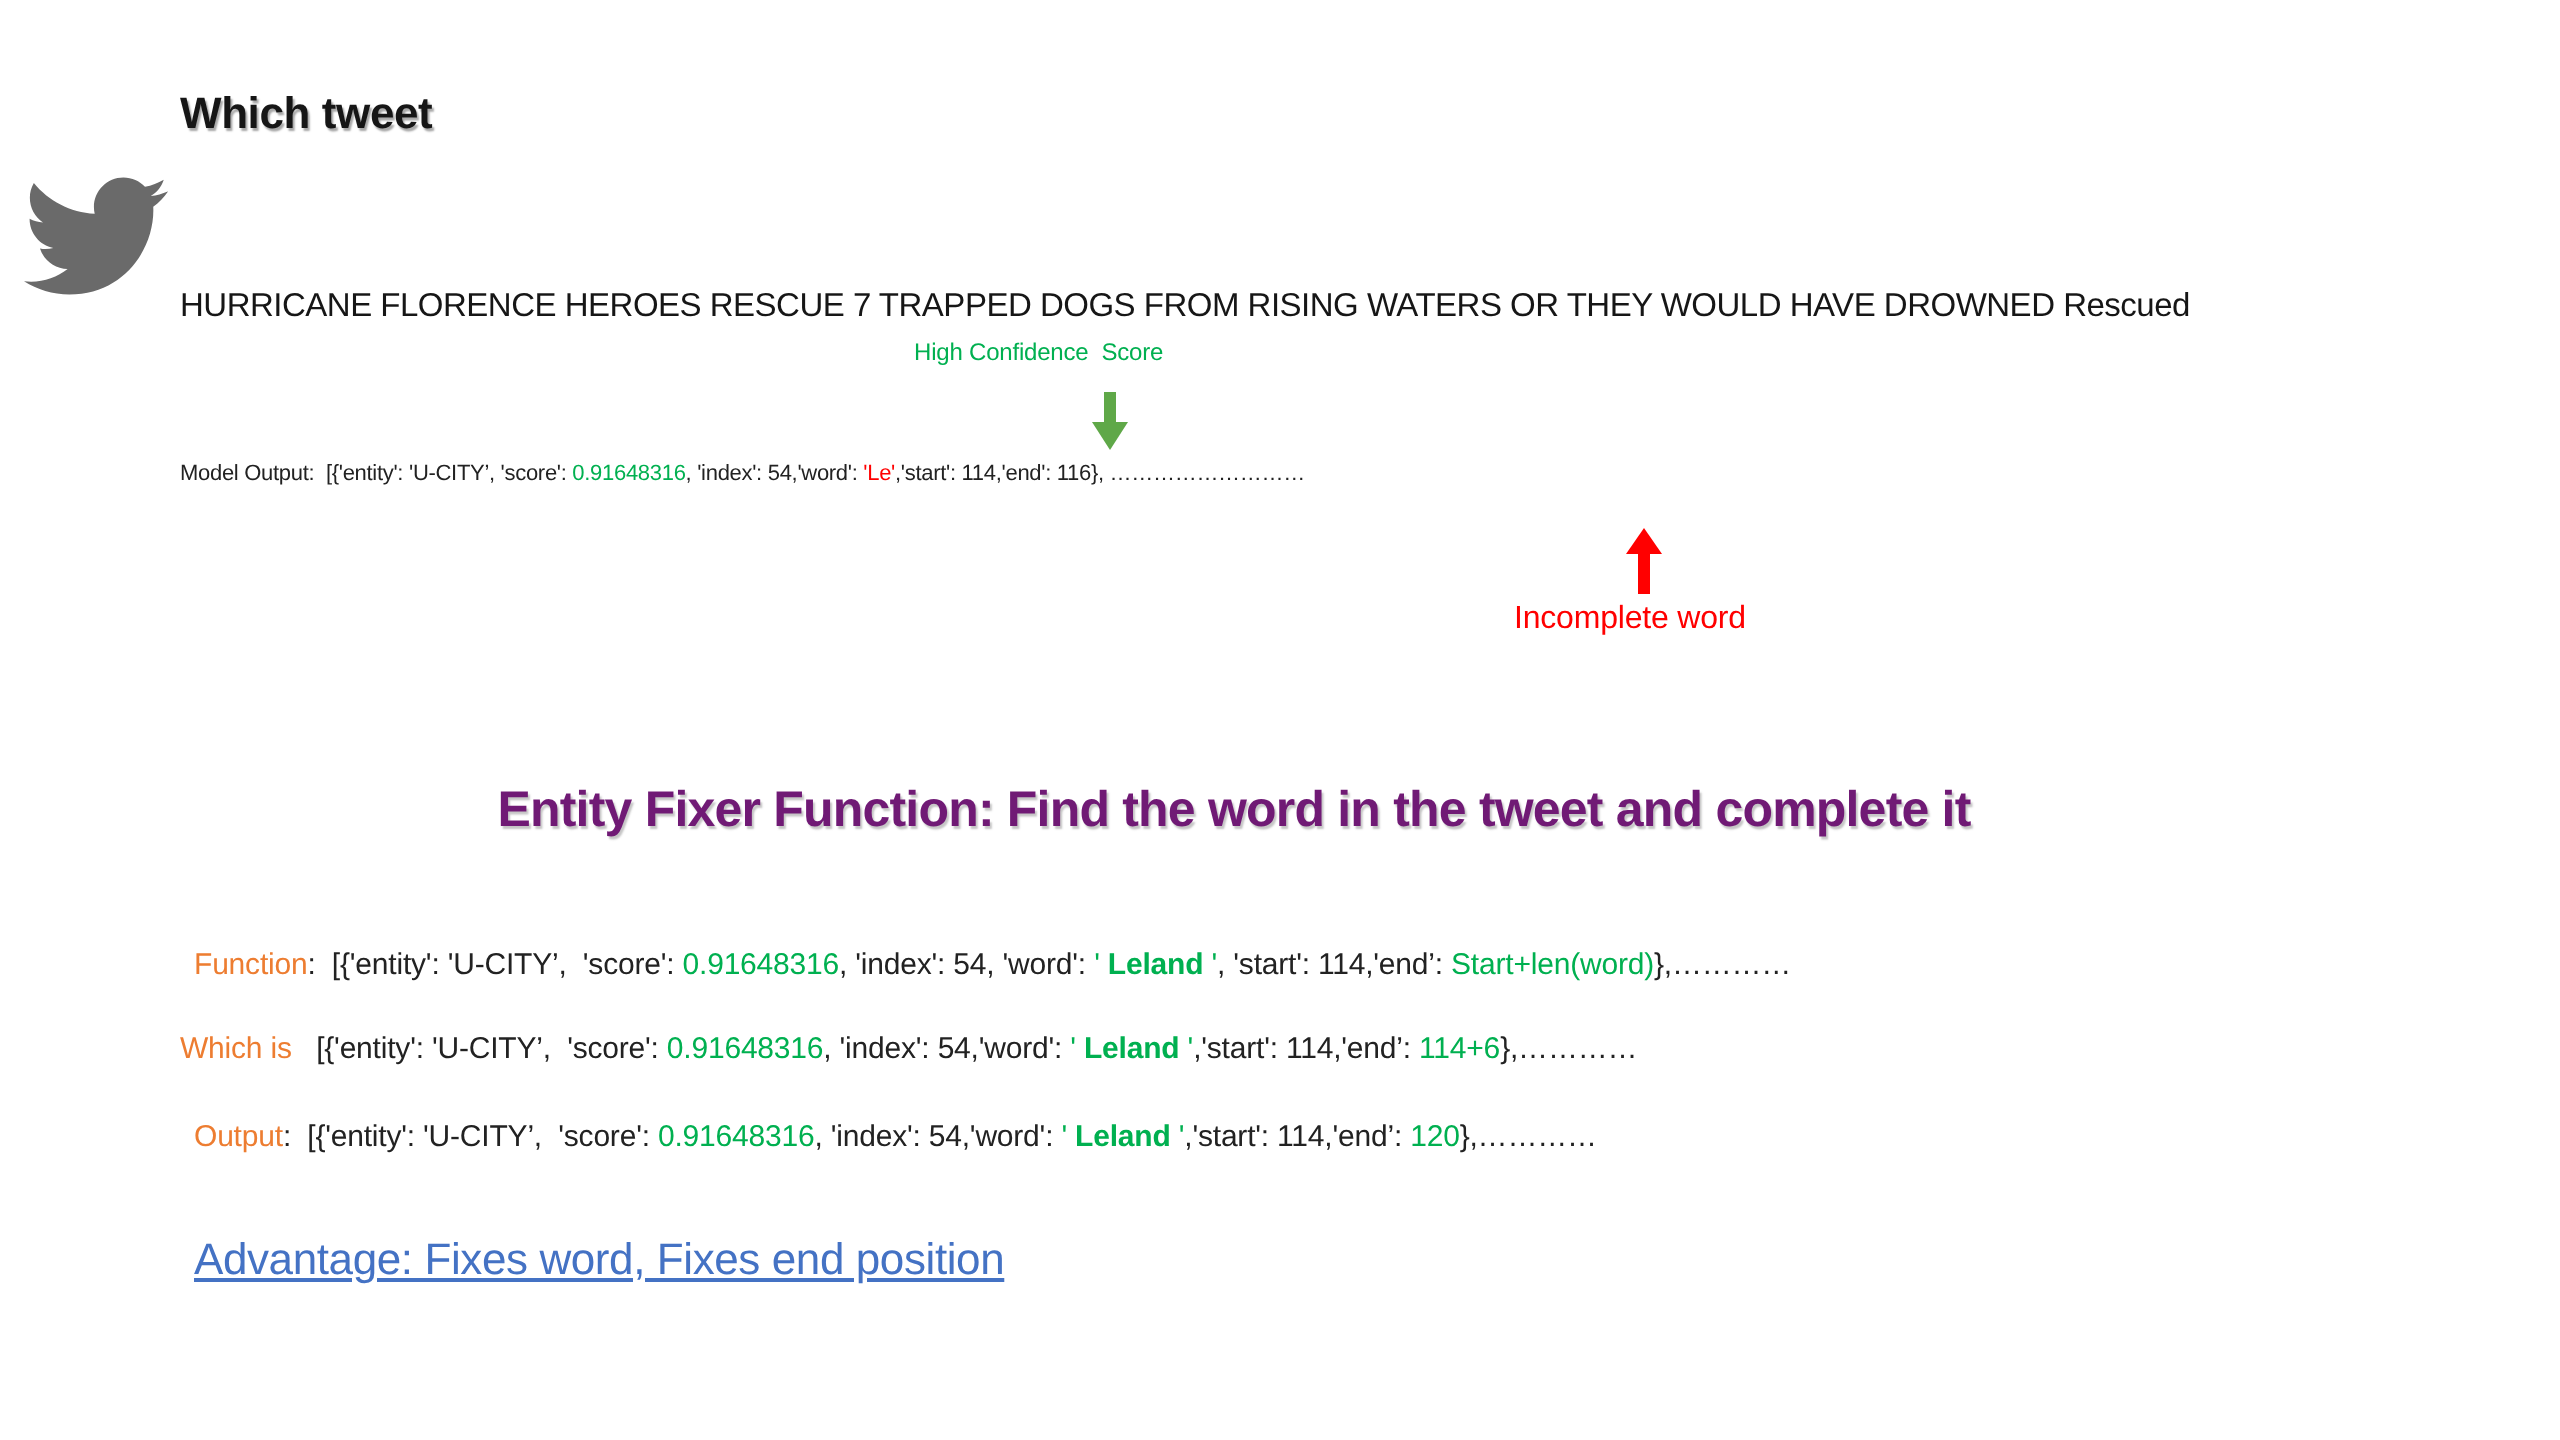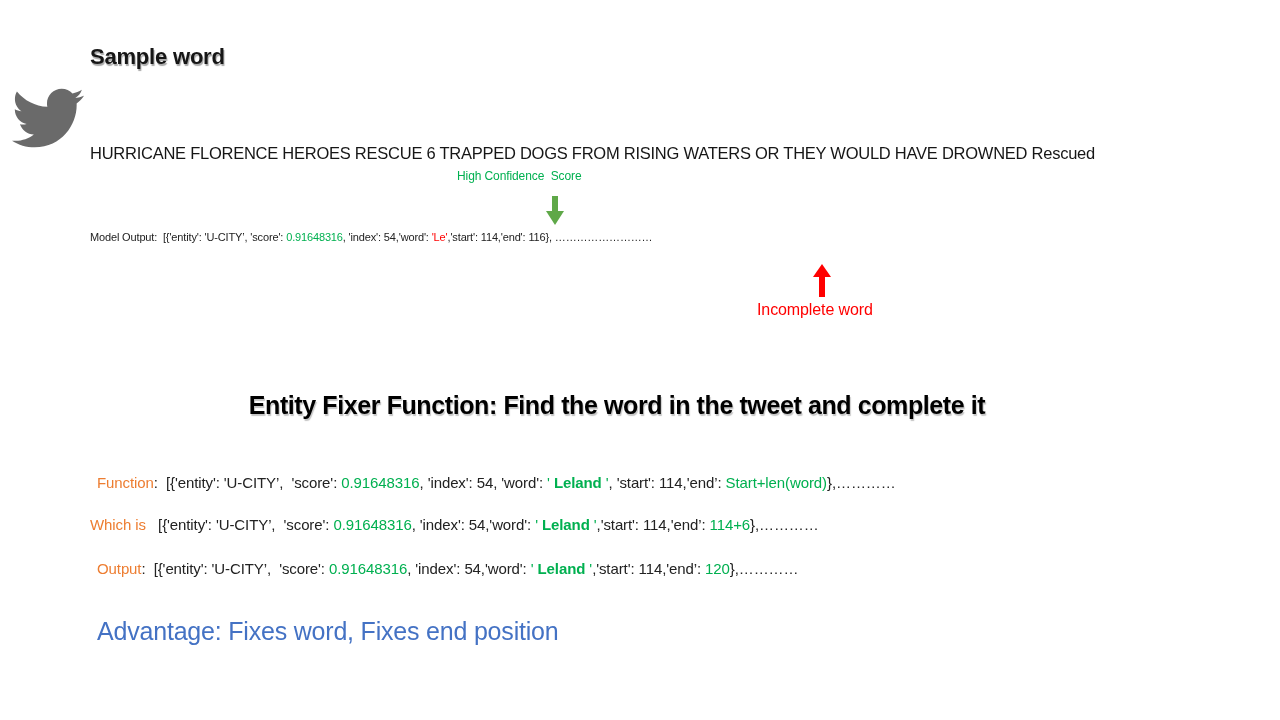--- a/index.html
+++ b/index.html
@@ -25,55 +25,55 @@
     position:absolute;left:90px;top:231px;font-size:11px;letter-spacing:-0.15px;
     white-space:pre;color:#161616;
   }
   .red-arrow{position:absolute;left:813px;top:264px;}
   .iw-label{
     position:absolute;left:757px;top:301px;font-size:16px;color:#FF0000;
     letter-spacing:-0.1px;white-space:pre;
   }
   .section-heading{
     position:absolute;left:0;top:391px;width:1234px;text-align:center;
-    font-size:25px;font-weight:700;color:#000000;letter-spacing:-0.4px;
+    font-size:25px;font-weight:700;color:#701a75;letter-spacing:-0.4px;
     text-shadow:1px 1.5px 1px rgba(90,90,90,0.35);white-space:pre;
   }
   .codeline{
     position:absolute;font-size:15px;letter-spacing:-0.1px;white-space:pre;color:#222222;
   }
   #function-line{left:97px;top:474px;}
   #which-line{left:90px;top:516px;}
   #output-line{left:97px;top:560px;}
   .advantage{
-    position:absolute;left:97px;top:617px;font-size:25px;color:#4472C4;
-    letter-spacing:-0.2px;white-space:pre;
+    position:absolute;left:97px;top:617px;font-size:22px;color:#4472C4;
+    letter-spacing:-0.2px;white-space:pre;text-decoration:underline;
   }
   
   .seg-k{color:#222222;}
   .seg-g{color:#00B050;}
   .seg-gb{color:#00B050;font-weight:700;}
   .seg-r{color:#FF0000;}
   .seg-o{color:#ED7D31;margin-top:23px;}
 </style>
 </head>
 <body>
 
 <div class="slide">
 
-  <div class="page-title">Sample word</div>
+  <div class="page-title">Which tweet</div>
 
   <div class="twitter-icon">
     <svg width="72" height="72" viewBox="0 0 24 24" aria-hidden="true">
       <path fill="#6A6A6A" d="M23.954 4.569c-.885.389-1.83.654-2.825.775 1.014-.611 1.794-1.574 2.163-2.723-.951.555-2.005.959-3.127 1.184-.896-.959-2.173-1.559-3.591-1.559-2.717 0-4.92 2.203-4.92 4.917 0 .39.045.765.127 1.124C7.691 8.094 4.066 6.13 1.64 3.161c-.427.722-.666 1.561-.666 2.475 0 1.71.87 3.213 2.188 4.096-.807-.026-1.566-.248-2.228-.616v.061c0 2.385 1.693 4.374 3.946 4.827-.413.111-.849.171-1.296.171-.314 0-.615-.03-.916-.086.631 1.953 2.445 3.377 4.604 3.417-1.68 1.319-3.809 2.105-6.102 2.105-.39 0-.779-.023-1.17-.067 2.189 1.394 4.768 2.209 7.557 2.209 9.054 0 13.999-7.496 13.999-13.986 0-.209 0-.42-.015-.63.961-.689 1.8-1.56 2.46-2.548l-.047-.02z"></path>
     </svg>
   </div>
 
   <div class="tweet">
-    <div>HURRICANE FLORENCE HEROES RESCUE 6 TRAPPED DOGS FROM RISING WATERS OR THEY WOULD HAVE DROWNED Rescued</div>
+    <div>HURRICANE FLORENCE HEROES RESCUE 7 TRAPPED DOGS FROM RISING WATERS OR THEY WOULD HAVE DROWNED Rescued</div>
   </div>
 
   <div class="hc-label">High Confidence  Score</div>
 
   <div class="green-arrow">
     <svg width="18" height="30" viewBox="0 0 18 30" aria-hidden="true">
       <rect x="6" y="0" width="6" height="16" fill="#5FA848"></rect>
       <polygon points="0,15 18,15 9,29" fill="#5FA848"></polygon>
     </svg>
   </div>

